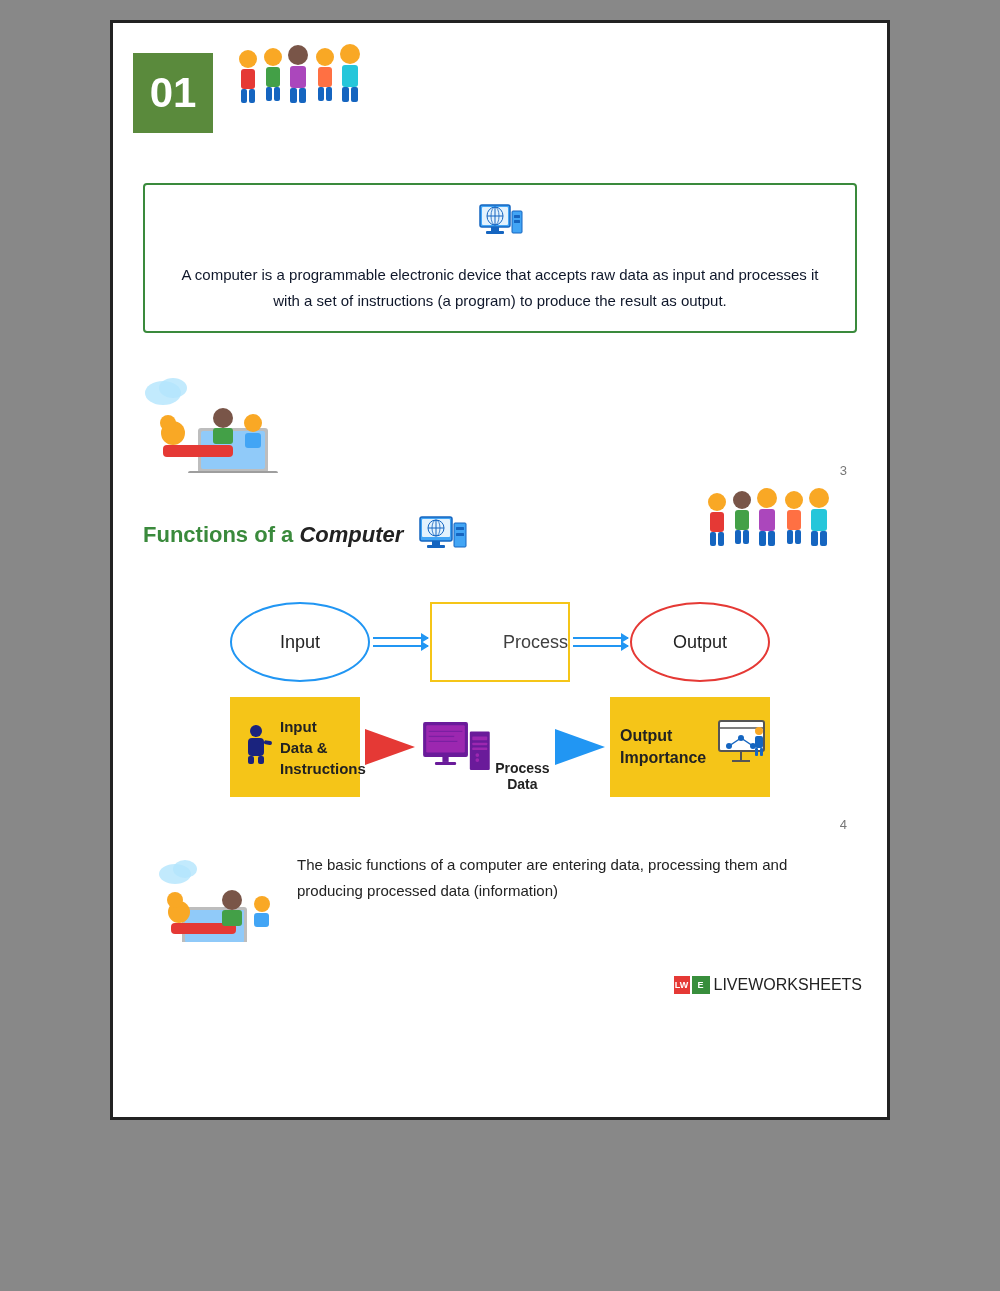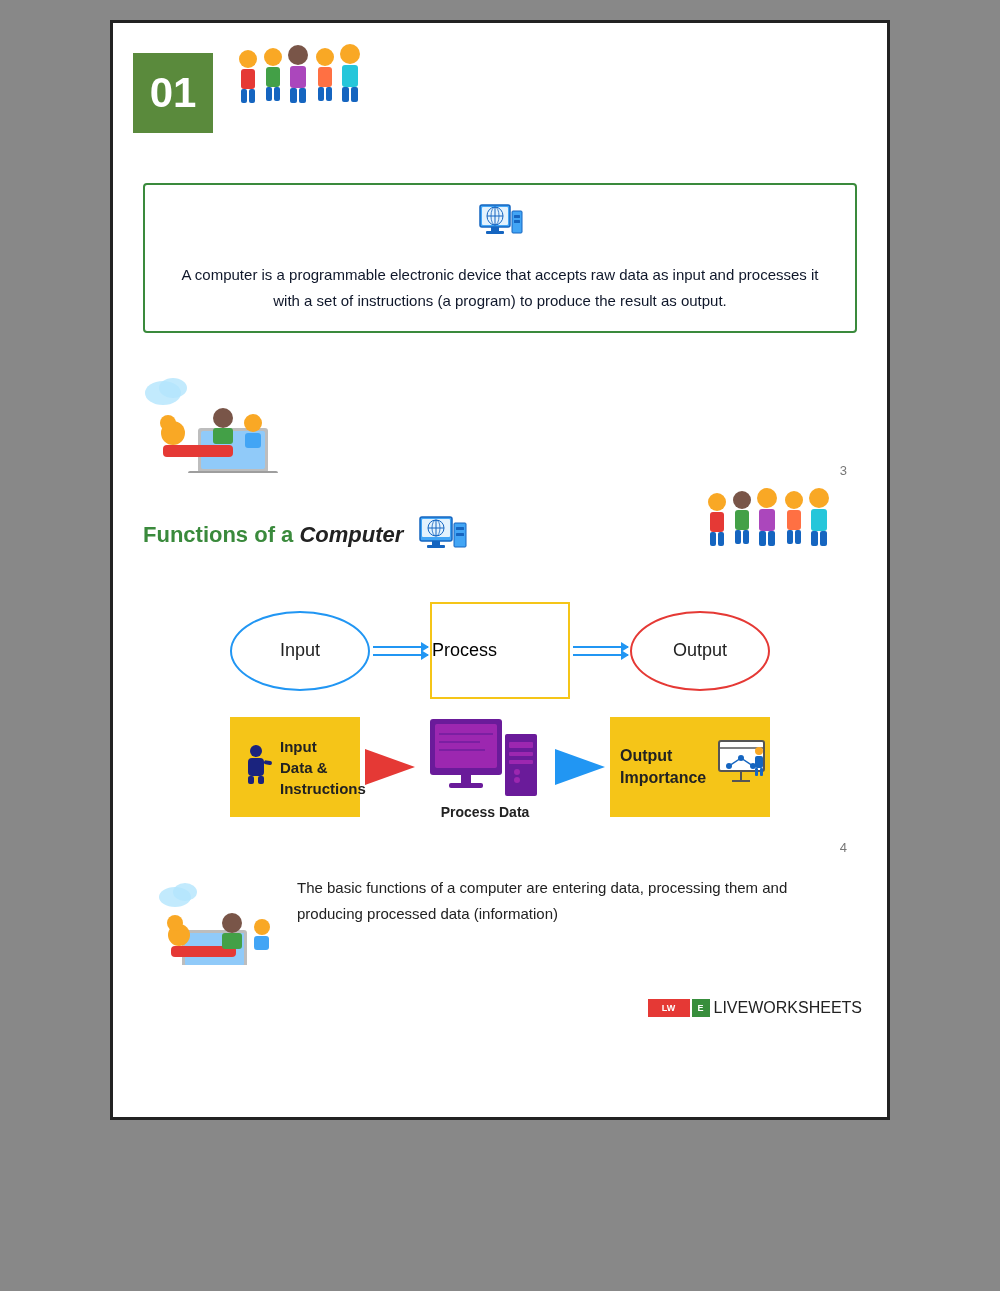--- a/index.html
+++ b/index.html
@@ -142,28 +142,28 @@
       border: 2.5px solid #2196F3;
       border-radius: 50%;
       display: flex;
       align-items: center;
       justify-content: center;
       font-size: 18px;
       color: #222;
     }
     .ipo-process-box {
       width: 140px;
-      height: 97px;
+      height: 80px;
       border: 2.5px solid #f5c518;
       background: #fff;
       display: flex;
       align-items: center;
-      justify-content: flex-start;
+      justify-content: flex-end;
       font-size: 18px;
-      color: #000000;
+      color: #404040;
     }
     .ipo-output-ellipse {
       width: 140px;
       height: 80px;
       border: 2.5px solid #e53935;
       border-radius: 50%;
       display: flex;
       align-items: center;
       justify-content: center;
       font-size: 18px;
@@ -281,21 +281,21 @@
       align-items: center;
       padding: 10px 25px;
       gap: 6px;
     }
     .footer-logo {
       display: flex;
       align-items: center;
       gap: 4px;
     }
     .footer-logo-square {
-      width: 42px;
+      width: 16px;
       height: 18px;
       background: #e53935;
       display: flex;
       align-items: center;
       justify-content: center;
       font-size: 9px;
       color: #fff;
       font-weight: bold;
     }
     .footer-logo-square2 {
@@ -521,21 +521,21 @@
           <span style="display:block;">Input</span>
           <span style="display:block;">Data &amp;</span>
           <span style="display:block;">Instructions</span>
         </div>
       </div>
 
       <div class="arrow-red">
         <div class="arrow-red-shape"></div>
       </div>
 
-      <div style="display:flex;flex-direction:column;align-items:center;width:130px;">
+      <div style="display:flex;flex-direction:row;align-items:flex-end;width:130px;">
         <svg width="120" height="90" viewBox="0 0 120 90" xmlns="http://www.w3.org/2000/svg">
 
           <rect x="5" y="5" width="72" height="56" rx="3" fill="#6a1b9a"></rect>
           <rect x="10" y="10" width="62" height="44" rx="2" fill="#9c27b0"></rect>
 
           <line x1="14" y1="20" x2="68" y2="20" stroke="#7b1fa2" stroke-width="2"></line>
           <line x1="14" y1="28" x2="55" y2="28" stroke="#7b1fa2" stroke-width="2"></line>
           <line x1="14" y1="36" x2="60" y2="36" stroke="#7b1fa2" stroke-width="2"></line>
 
           <rect x="36" y="61" width="10" height="8" fill="#6a1b9a"></rect>

